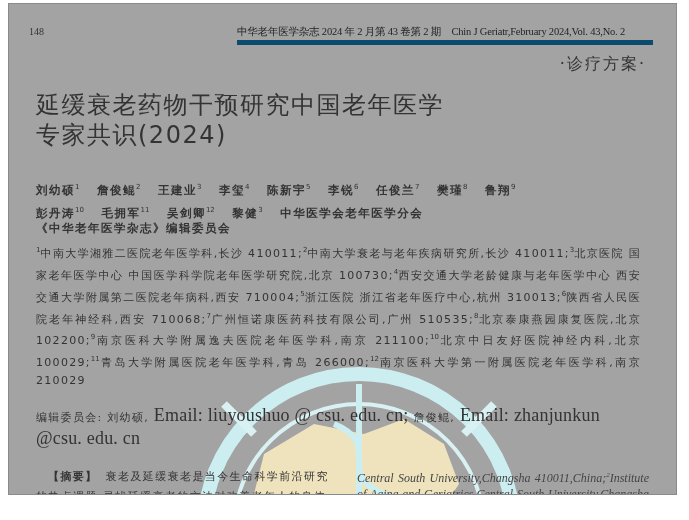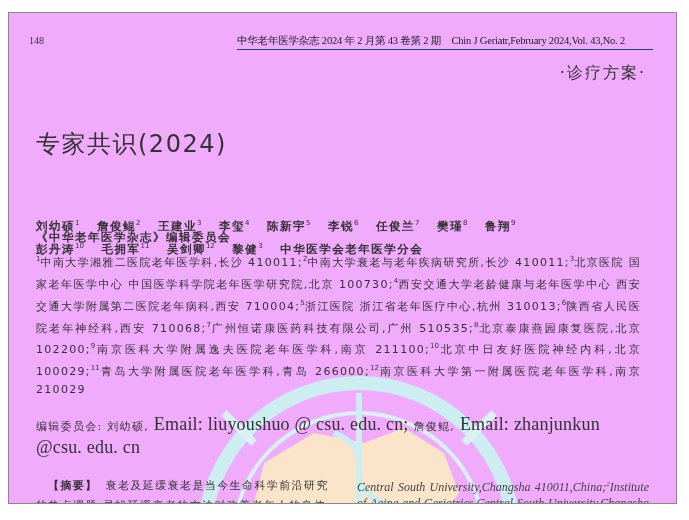--- a/index.html
+++ b/index.html
@@ -1,36 +1,36 @@
 <!DOCTYPE html>
 <html><head>
   <meta charset="utf-8">
   <style>
     html, body { margin: 0; padding: 0; background: #ffffff; }
     body { width: 689px; height: 520px; position: relative; overflow: hidden;
            font-family: "DejaVu Serif", "Liberation Serif", serif; color: #222; }
-    .frame { position: absolute; left: 8px; top: 12px; width: 667px; height: 490px;
-             border: 1px solid #8a8a8a; background: #f0abfc; overflow: hidden; }
+    .frame { position: absolute; left: 8px; top: 3px; width: 667px; height: 490px;
+             border: 1px solid #8a8a8a; background: #a3a3a3; overflow: hidden; }
     .watermark { position: absolute; left: 185px; top: 360px; width: 330px; height: 330px;
                  pointer-events: none; }
     .page-num { position: absolute; left: 20px; top: 22px; font-size: 10px; color: #333;
                 font-family: "Liberation Serif", serif; }
     .running-head { position: absolute; left: 228px; top: 21px; width: 416px;
-                    font-size: 10.5px; color: #222; border-bottom: 1px solid #0c4a6e;
+                    font-size: 10.5px; color: #222; border-bottom: 5px solid #0c4a6e;
                     padding-bottom: 1px; white-space: nowrap; letter-spacing: -0.2px;
                     font-family: "Liberation Serif", serif; }
     .running-head .en { margin-left: 8px; }
     .section-tag { position: absolute; right: 30px; top: 50px; font-size: 16px; color: #333;
                    letter-spacing: 2px; }
     .title { position: absolute; left: 27px; top: 86px; font-size: 24px; line-height: 30px;
              color: #333; letter-spacing: 1.5px; font-family: "DejaVu Sans", sans-serif;
              font-weight: normal; margin: 0; }
     .authors { position: absolute; left: 27px; top: 173px; font-size: 11.5px; line-height: 20px;
                color: #333; font-weight: bold; letter-spacing: 1.5px;
-               font-family: "DejaVu Sans", sans-serif; margin-top: 27px; }
+               font-family: "DejaVu Sans", sans-serif; }
     .authors .a { margin-right: 12px; white-space: nowrap; }
     .authors sup { font-size: 7px; font-weight: normal; letter-spacing: 0; }
     .committee { position: absolute; left: 27px; top: 217px; font-size: 11.5px; color: #333;
                  letter-spacing: 1.5px; font-family: "DejaVu Sans", sans-serif; font-weight: bold; }
     .affil { position: absolute; left: 27px; top: 237px; width: 605px; font-size: 11px;
              line-height: 18.2px; color: #333; letter-spacing: 1.3px;
              font-family: "DejaVu Sans", sans-serif; text-align: justify; }
     .affil sup { font-size: 7px; letter-spacing: 0; }
     .corr { position: absolute; left: 27px; top: 401px; width: 605px; font-size: 11px;
             line-height: 20px; color: #333; letter-spacing: 1.3px;
@@ -62,21 +62,21 @@
   <div class="page-num">148</div>
 
   <div class="running-head">
     <span>中华老年医学杂志 2024 年 2 月第 43 卷第 2 期</span>
     <span class="en">Chin J Geriatr,February 2024,Vol. 43,No. 2</span>
   </div>
 
   <div class="section-tag">·诊疗方案·</div>
 
   <h1 class="title">
-    <br>
+    <span>延缓衰老药物干预研究中国老年医学</span><br>
     <span>专家共识(2024)</span>
   </h1>
 
   <div class="authors">
     <div>
       <span class="a"><span>刘幼硕</span><sup>1</sup></span>
       <span class="a"><span>詹俊鲲</span><sup>2</sup></span>
       <span class="a"><span>王建业</span><sup>3</sup></span>
       <span class="a"><span>李玺</span><sup>4</sup></span>
       <span class="a"><span>陈新宇</span><sup>5</sup></span>

